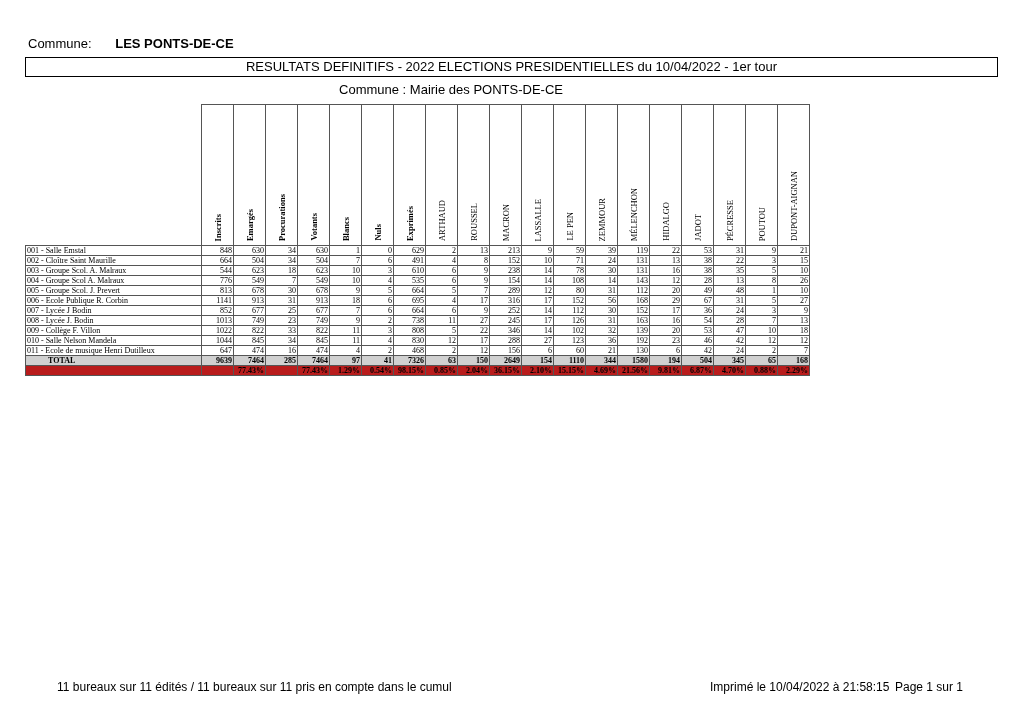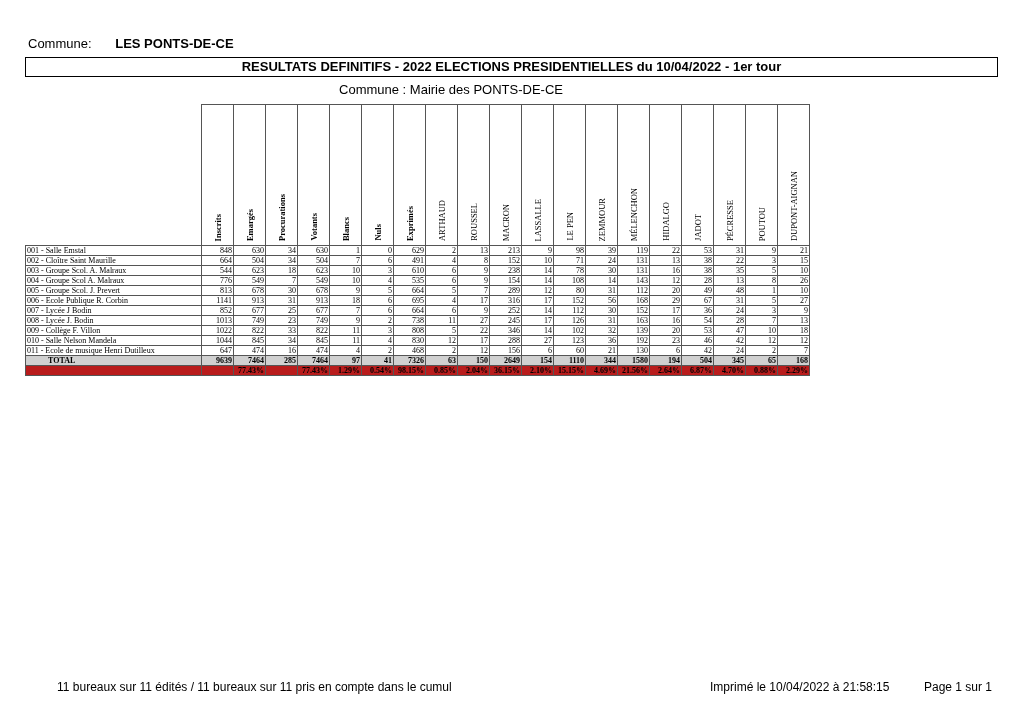--- a/index.html
+++ b/index.html
@@ -1,35 +1,35 @@
 <!DOCTYPE html>
 <html><head>
 <meta charset="utf-8">
 <style>
   html, body { margin: 0; padding: 0; background: #ffffff; }
   body { width: 1024px; height: 723px; position: relative; overflow: hidden; font-family: "Liberation Sans", sans-serif; color: #000; }
   .commune-line { position: absolute; left: 28px; top: 36px; font-size: 13px; }
   .commune-line .cval { font-weight: bold; margin-left: 20px; }
-  .title-box { position: absolute; left: 25px; top: 57px; width: 971px; height: 18px; border: 1.5px solid #000; text-align: center; font-weight: bold; font-size: 13px; line-height: 18px; }
+  .title-box { position: absolute; left: 25px; top: 57px; width: 971px; height: 18px; border: 1.5px solid #000; text-align: center; font-weight: normal; font-size: 13px; line-height: 18px; }
   .subtitle { position: absolute; left: 0; top: 82px; width: 884px; text-align: center; font-size: 13px; padding-left: 18px; box-sizing: border-box; }
   table.results { position: absolute; left: 25px; top: 104px; border-collapse: collapse; font-family: "Liberation Serif", serif; font-size: 8px; }
   table.results td, table.results th { border: 1px solid #555; padding: 0 1px; height: 9px; line-height: 9px; white-space: nowrap; }
   table.results th.blank { border: none; border-bottom: 1px solid #555; border-right: 1px solid #555; width: 152px; }
   table.results th.col { width: 30px; height: 138px; vertical-align: bottom; padding: 0 0 2px 0; position: relative; }
   th.col .vlabel { display: inline-block; writing-mode: vertical-rl; transform: rotate(180deg); font-size: 8.5px; text-align: left; margin-left: 1px; }
   th.col .vlabel.bold { font-weight: bold; }
   th.col .vlabel.normal { font-weight: normal; }
   table.results td.name { text-align: left; width: 152px; }
   table.results td.num { text-align: right; width: 29px; }
   tr.total td { background: #d0d0d0; font-weight: bold; }
   tr.pct td { background: #b91c1c; font-weight: bold; }
   tr.total td.name { padding-left: 22px; }
   .footer-left { position: absolute; left: 28px; top: 680px; font-size: 12px; margin-left: 29px; }
   .footer-print { position: absolute; left: 710px; top: 680px; font-size: 12px; }
-  .footer-page { position: absolute; left: 924px; top: 680px; font-size: 12px; }
+  .footer-page { position: absolute; left: 895px; top: 680px; font-size: 12px; }
 </style>
 </head>
 <body>
 
 <div class="commune-line">
   <span>Commune:</span>
   <span class="cval">LES PONTS-DE-CE</span>
 </div>
 
 <div class="title-box">RESULTATS DEFINITIFS - 2022 ELECTIONS PRESIDENTIELLES du 10/04/2022 - 1er tour</div>
@@ -68,21 +68,21 @@
         <td class="num">630</td>
         <td class="num">34</td>
         <td class="num">630</td>
         <td class="num">1</td>
         <td class="num">0</td>
         <td class="num">629</td>
         <td class="num">2</td>
         <td class="num">13</td>
         <td class="num">213</td>
         <td class="num">9</td>
-        <td class="num">98</td>
+        <td class="num">59</td>
         <td class="num">39</td>
         <td class="num">119</td>
         <td class="num">22</td>
         <td class="num">53</td>
         <td class="num">31</td>
         <td class="num">9</td>
         <td class="num">21</td>
       </tr>
       <tr>
         <td class="name">002 - Cloître Saint Maurille</td>
@@ -335,21 +335,21 @@
         <td class="num">1.29%</td>
         <td class="num">0.54%</td>
         <td class="num">98.15%</td>
         <td class="num">0.85%</td>
         <td class="num">2.04%</td>
         <td class="num">36.15%</td>
         <td class="num">2.10%</td>
         <td class="num">15.15%</td>
         <td class="num">4.69%</td>
         <td class="num">21.56%</td>
-        <td class="num">2.64%</td>
+        <td class="num">9.81%</td>
         <td class="num">6.87%</td>
         <td class="num">4.70%</td>
         <td class="num">0.88%</td>
         <td class="num">2.29%</td>
       </tr>
     </tbody>
 </table>
 
 <div class="footer-left">11 bureaux sur 11 édités / 11 bureaux sur 11 pris en compte dans le cumul</div>
 <div class="footer-print">Imprimé le 10/04/2022 à 21:58:15</div>

